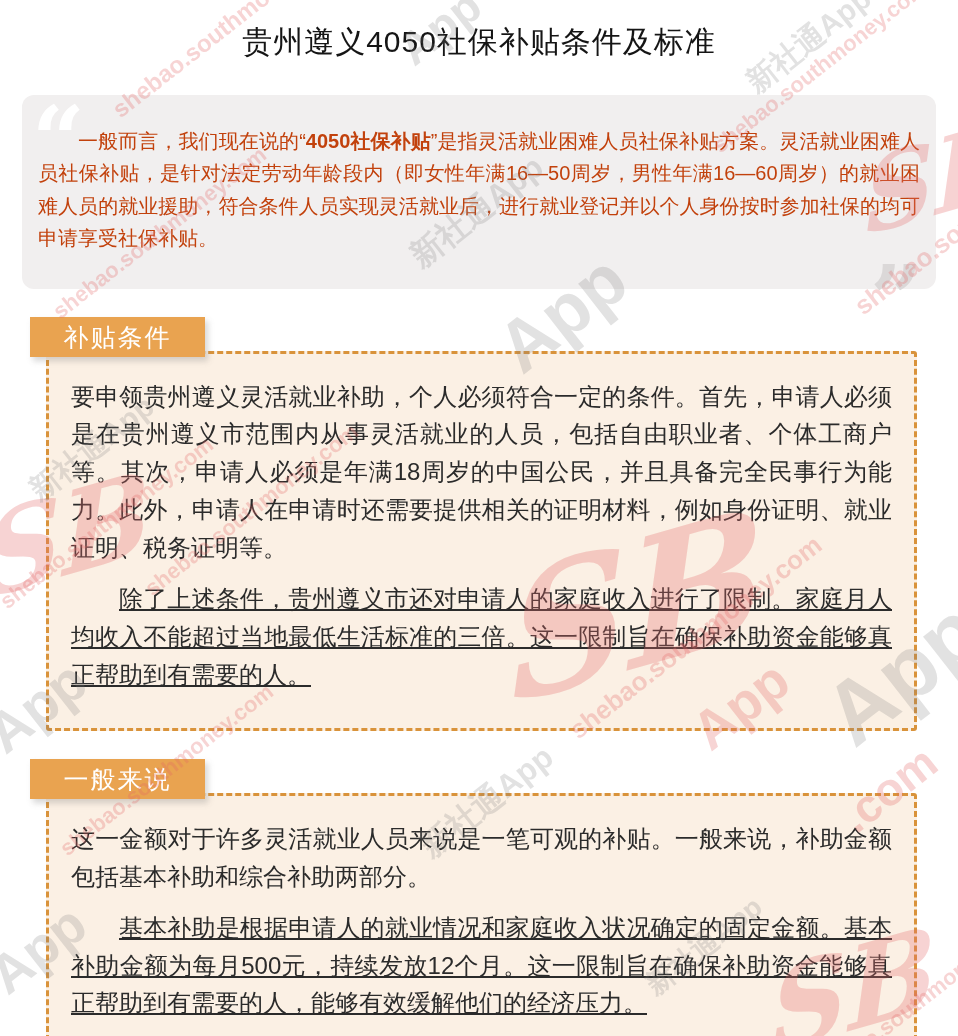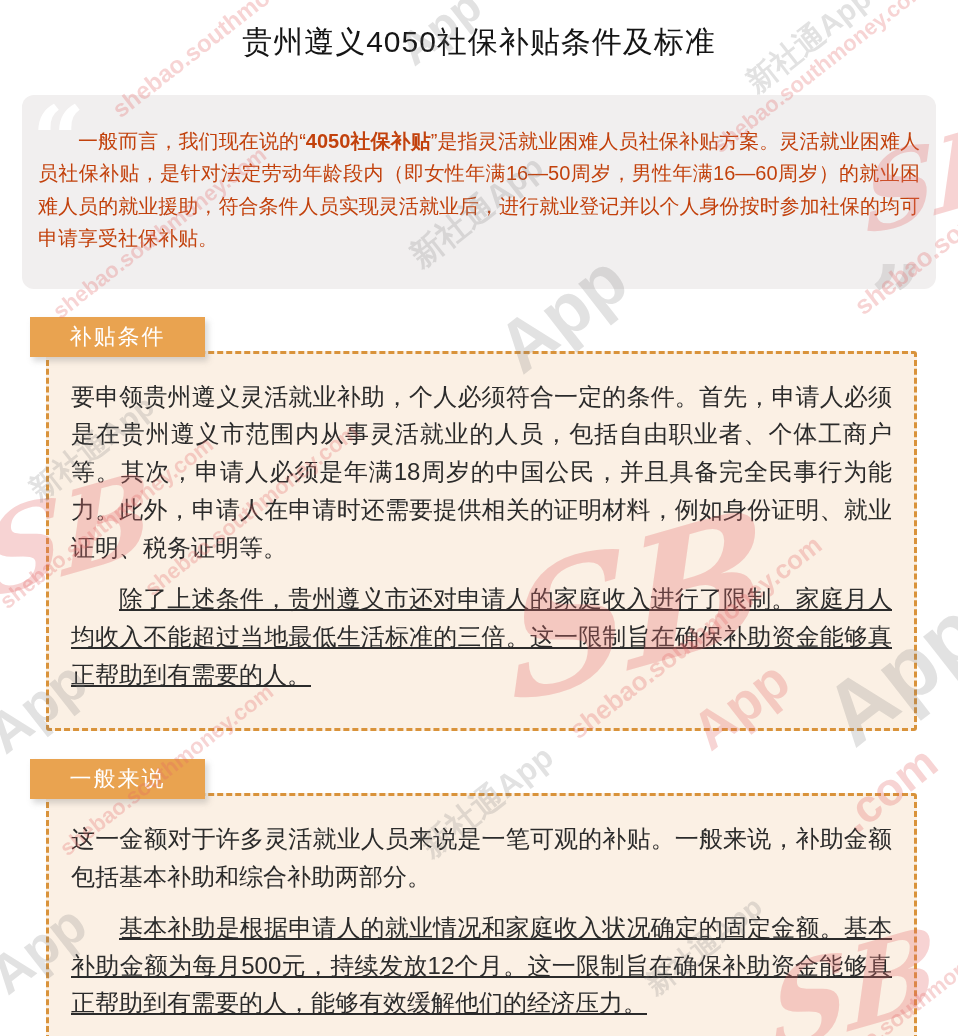--- a/index.html
+++ b/index.html
@@ -32,21 +32,21 @@
     font-size:92px;font-weight:bold;line-height:0.9;height:46px;overflow:hidden;
   }
   .quote-open{left:10px;top:4px;color:#ffffff;}
   .quote-close{right:14px;bottom:-6px;color:#dbd8d8;transform:rotate(180deg);}
 
   
   .section-badge{
     position:relative;z-index:3;display:block;
     width:175px;height:40px;line-height:40px;margin:28px 0 0 30px;
     background:#E9A350;color:#ffffff;text-align:center;
-    font-size:22px;letter-spacing:2px;
+    font-size:25px;letter-spacing:2px;
     box-shadow:3px 4px 6px rgba(110,110,110,0.28);
   }
 
   
   .dashed-box{
     position:relative;z-index:2;
     margin:-6px 41px 0 46px;
     border:3px dashed #D9933B;border-radius:3px;
     background:#FBF0E4;
     padding:24px 22px 34px 22px;

